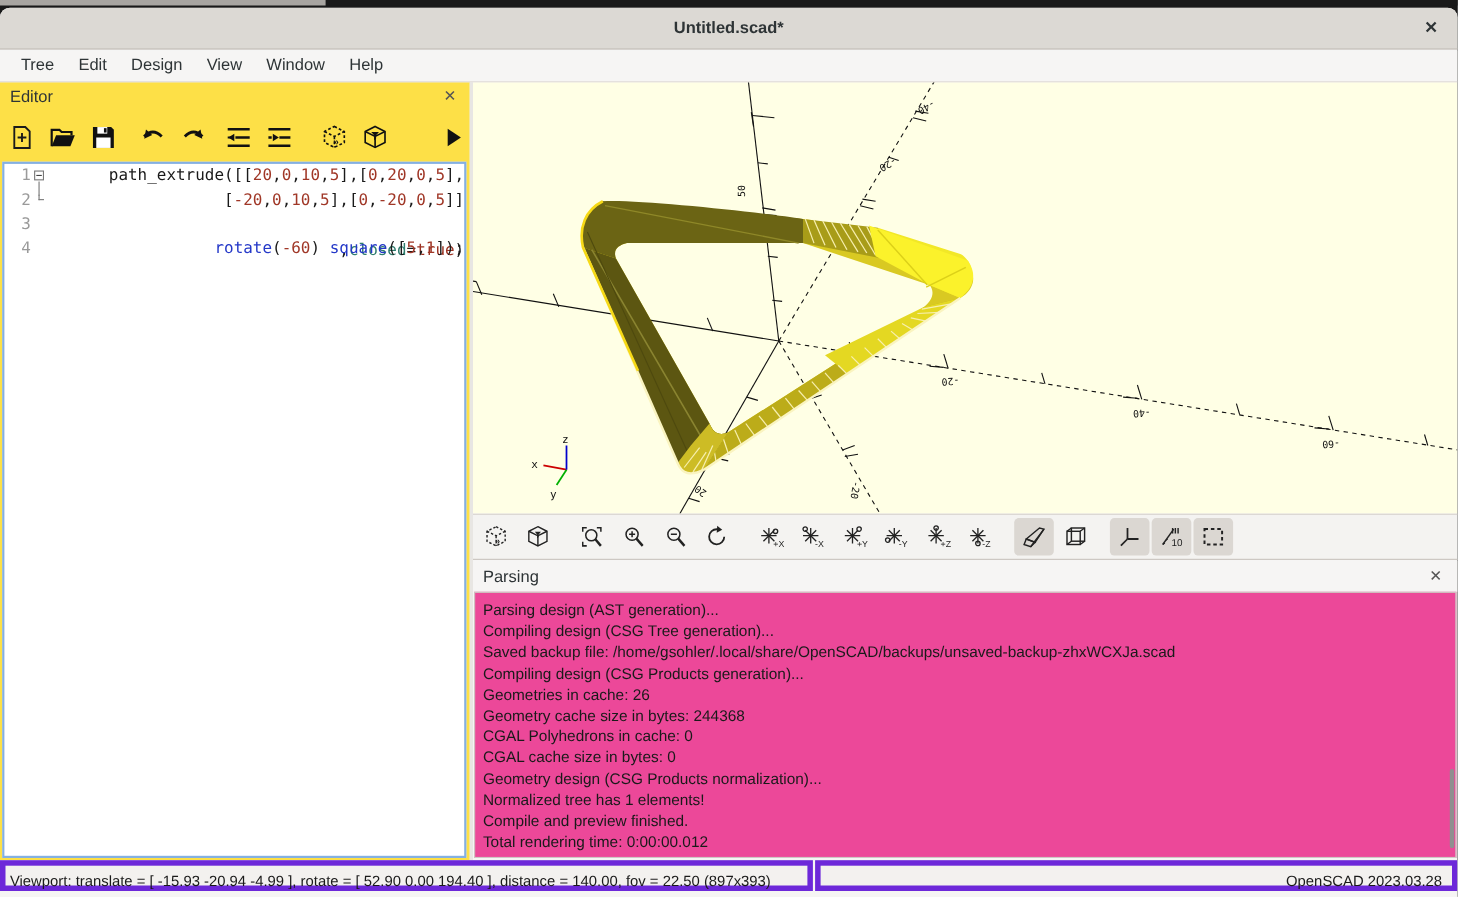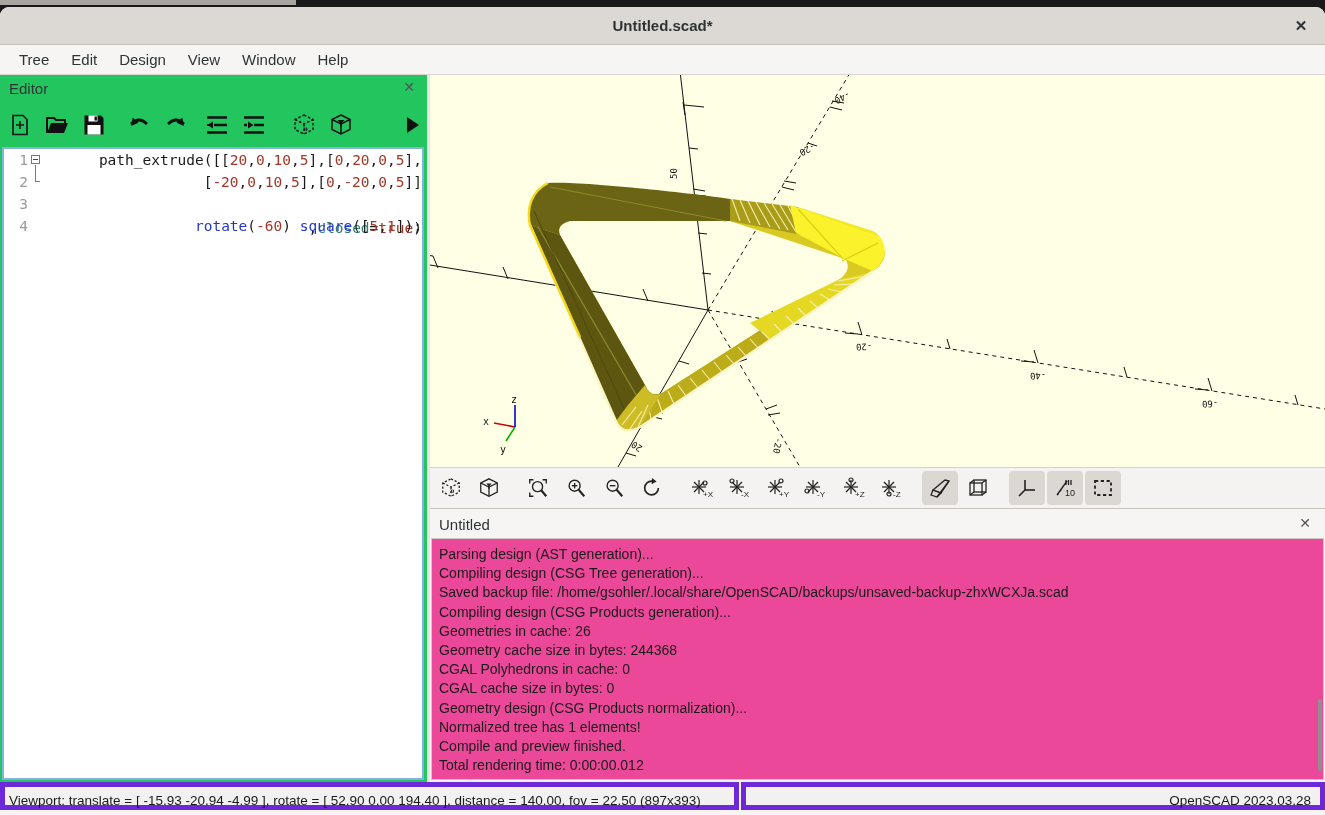--- a/index.html
+++ b/index.html
@@ -10,21 +10,21 @@
   .topstrip .lft { position:absolute; left:0; top:0; width:296px; height:5px; background:#a8a5a1; }
   .win { position:absolute; top:7px; left:0; width:1325px; height:815px; background:#f6f5f4; border-radius:9px 9px 0 0; overflow:hidden; }
   
   .titlebar { position:absolute; top:0; left:0; right:0; height:38px; background:#dcd9d4; border-bottom:1px solid #c3beb8; }
   .titlebar .title { position:absolute; left:0; right:0; top:10px; text-align:center; font-weight:bold; font-size:15px; color:#2e3436; }
   .titlebar .close { position:absolute; right:14px; top:9px; width:20px; height:20px; text-align:center; line-height:20px; font-size:15px; font-weight:bold; color:#2e3436; cursor:default; }
   
   .menubar { position:absolute; top:39px; left:0; right:0; height:29px; background:#f6f5f4; border-bottom:1px solid #dad5d0; padding-left:8px; }
   .menuitem { display:inline-block; padding:5px 11px 0 11px; font-size:15px; color:#2e3436; height:29px; }
   
-  .editorpanel { position:absolute; top:68px; left:0; width:427px; bottom:40px; background:#22c55e; }
+  .editorpanel { position:absolute; top:68px; left:0; width:427px; bottom:40px; background:#fde047; }
   .panelhead { position:relative; height:27px; }
   .panelhead .ptitle { position:absolute; left:9px; top:5px; font-size:15px; color:#2e3436; }
   .panelhead .pclose { position:absolute; right:12px; top:4px; font-size:14px; color:#555; }
   .etoolbar { position:absolute; top:27px; left:0; right:0; height:45px; display:flex; align-items:center; }
   .ebtn { width:36px; height:36px; display:flex; align-items:center; justify-content:center; }
   .ebtn.sp { margin-left:9px; }
   .ebtn svg { display:block; }
   .ebtn-run { margin-left:44px; }
   .codebox { position:absolute; top:72px; left:2px; right:3px; bottom:2px; background:#ffffff; border:2px solid #84b0e2; overflow:hidden; }
   .codearea { position:relative; font-family:"DejaVu Sans Mono","Liberation Mono",monospace; font-size:14.5px; line-height:22px; }
@@ -497,21 +497,21 @@
       <div class="vbtn pressed">
           <span>
             <svg width="24" height="22" viewBox="0 0 24 22" fill="none" stroke="#222" stroke-width="1.8" stroke-dasharray="3.2 2.6">
               <rect x="4" y="4" width="16" height="14"></rect>
             </svg>
           </span>
         </div>
     </div>
 
     <div class="consolehead">
-      <span class="ptitle">Untitled</span>
+      <span class="ptitle">Parsing</span>
       <span class="pclose">✕</span>
     </div>
     <div class="consolebody">
       <div id="consolelines">
           <div class="cline">Parsing design (AST generation)...</div>
           <div class="cline">Compiling design (CSG Tree generation)...</div>
           <div class="cline">Saved backup file: /home/gsohler/.local/share/OpenSCAD/backups/unsaved-backup-zhxWCXJa.scad</div>
           <div class="cline">Compiling design (CSG Products generation)...</div>
           <div class="cline">Geometries in cache: 26</div>
           <div class="cline">Geometry cache size in bytes: 244368</div>

